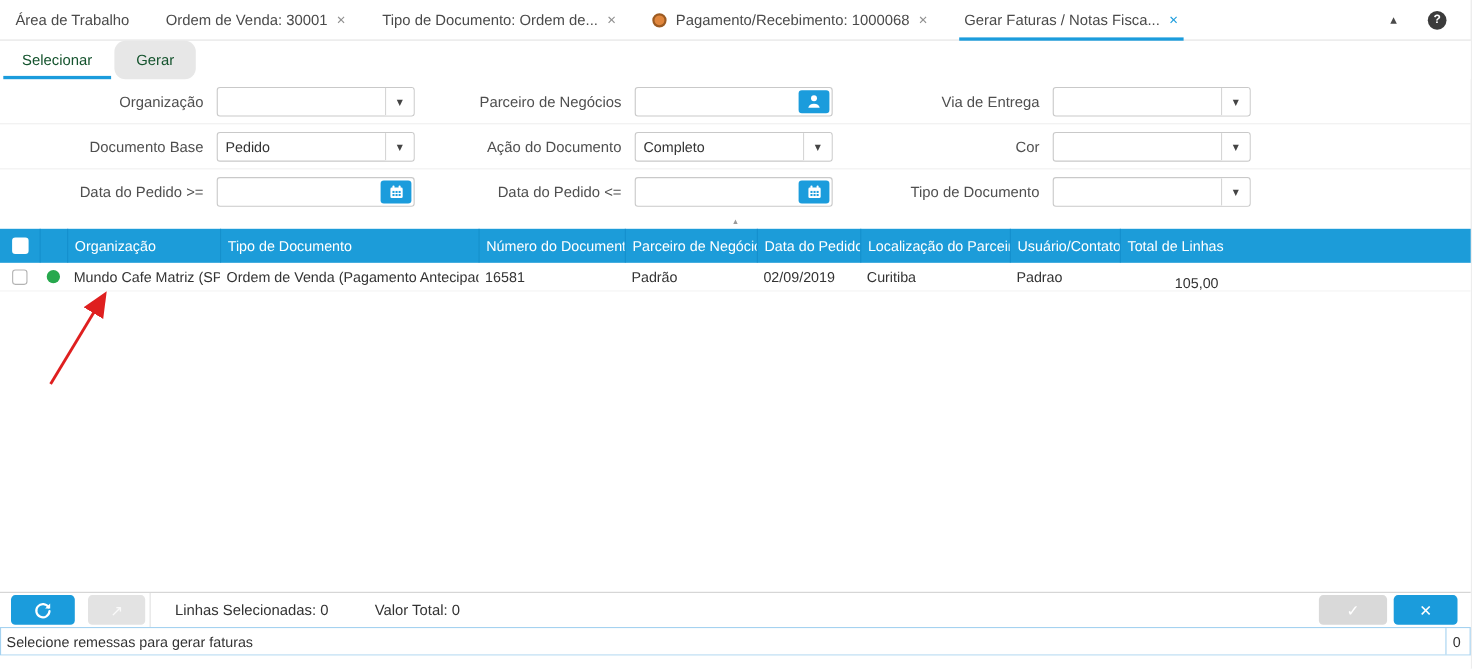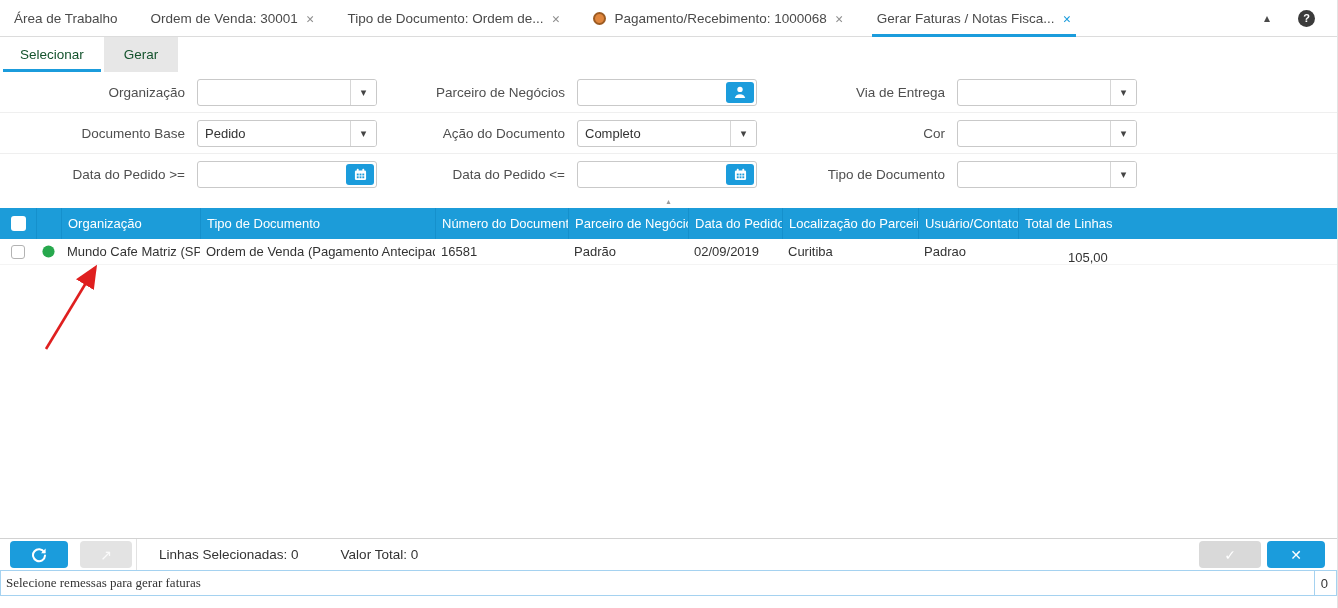--- a/index.html
+++ b/index.html
@@ -24,21 +24,21 @@
   .caret-up { font-size:12px; color:#4a4a4a; cursor:pointer; }
   .help { width:17px; height:17px; border-radius:50%; background:#3b3b3b; color:#fff;
     font-size:11px; font-weight:bold; display:flex; align-items:center; justify-content:center; cursor:pointer; }
 
   
   .subtabs { height:35px; flex:0 0 35px; display:flex; background:#fff; }
   .subtab { position:relative; padding:0 20px; display:flex; align-items:center;
     font-size:13.5px; color:#14532d; cursor:pointer; }
   .subtab.active::after { content:""; position:absolute; left:3px; right:3px; bottom:0;
     height:3px; background:#1b9cdc; }
-  .subtab.inactive { background:#e7e7e7; }
+  .subtab.inactive { background:#e7e7e7;border-radius:10px; }
 
   
   .frow { height:41px; display:grid; grid-template-columns:377px 380px 1fr; align-items:center;
     border-bottom:1px solid #efefef; }
   .frow:last-child { border-bottom:none; }
   .field { display:flex; align-items:center; justify-content:flex-end; }
   .frow .field:nth-child(3) { padding-right:200px; }
   .flabel { font-size:13.5px; color:#4f4f4f; margin-right:12px; white-space:nowrap; }
   .combo { width:180px; height:27px; border:1px solid #c9c9c9; border-radius:3px;
     background:#fff; display:flex; overflow:hidden; }
@@ -90,21 +90,21 @@
   .tsep { width:1px; align-self:stretch; background:#e2e2e2; margin-left:4px; }
   .tlabel { font-size:13.5px; color:#333; margin-left:22px; white-space:nowrap; }
   .tlabel + .tlabel { margin-left:42px; }
   .tspacer { flex:1; }
   .btn-confirm { width:62px; font-size:14px; color:#fff; }
   .btn-cancel { width:58px; margin-left:6px; font-size:14px; color:#fff; }
 
   
   .statusbar { height:26px; flex:0 0 26px; border:1px solid #a5d2f0; display:flex;
     align-items:center; font-size:13px; color:#333; }
-  .smsg { flex:1; padding-left:5px; white-space:nowrap; overflow:hidden;font-family:Liberation Serif, serif; }
+  .smsg { flex:1; padding-left:5px; white-space:nowrap; overflow:hidden; }
   .scount { align-self:stretch; display:flex; align-items:center; border-left:1px solid #a5d2f0;
     padding:0 8px 0 6px; }
   .bottomgap { height:12px; flex:0 0 12px; background:#fff; }
 
   .arrow-overlay { position:absolute; left:0; top:0; width:1338px; height:608px;
     pointer-events:none; z-index:40; }
 </style>
 </head>
 <body>
 

